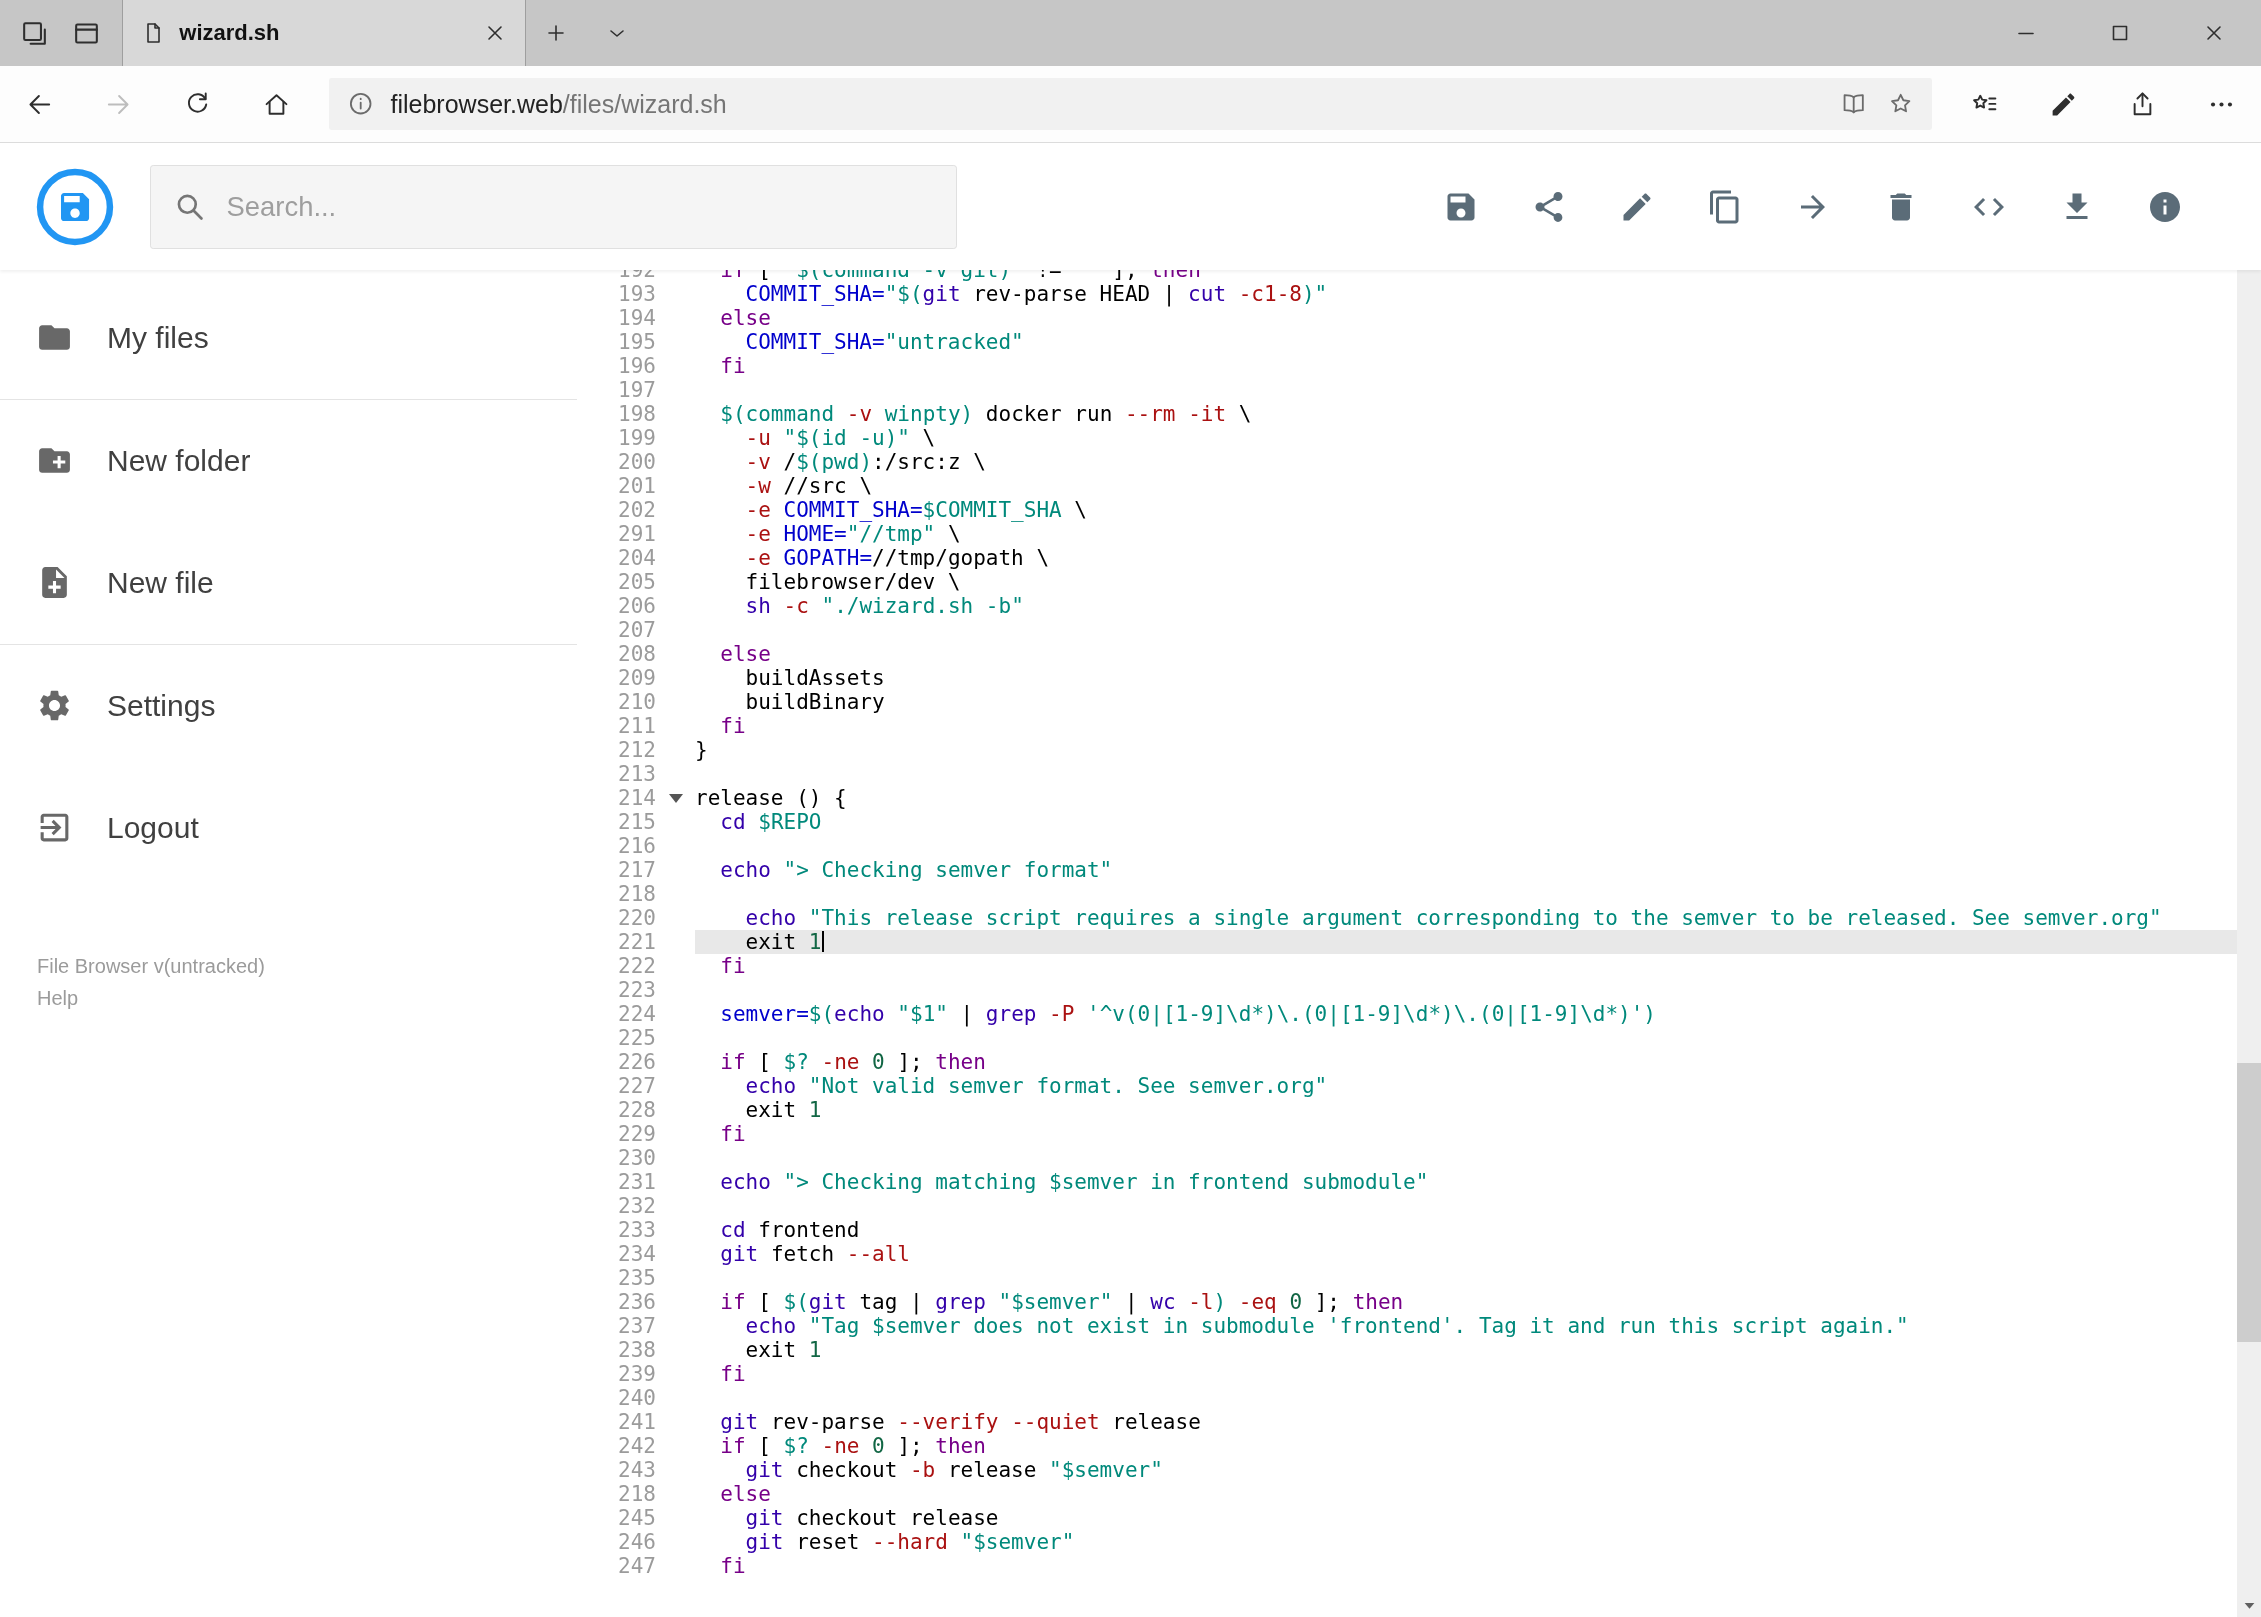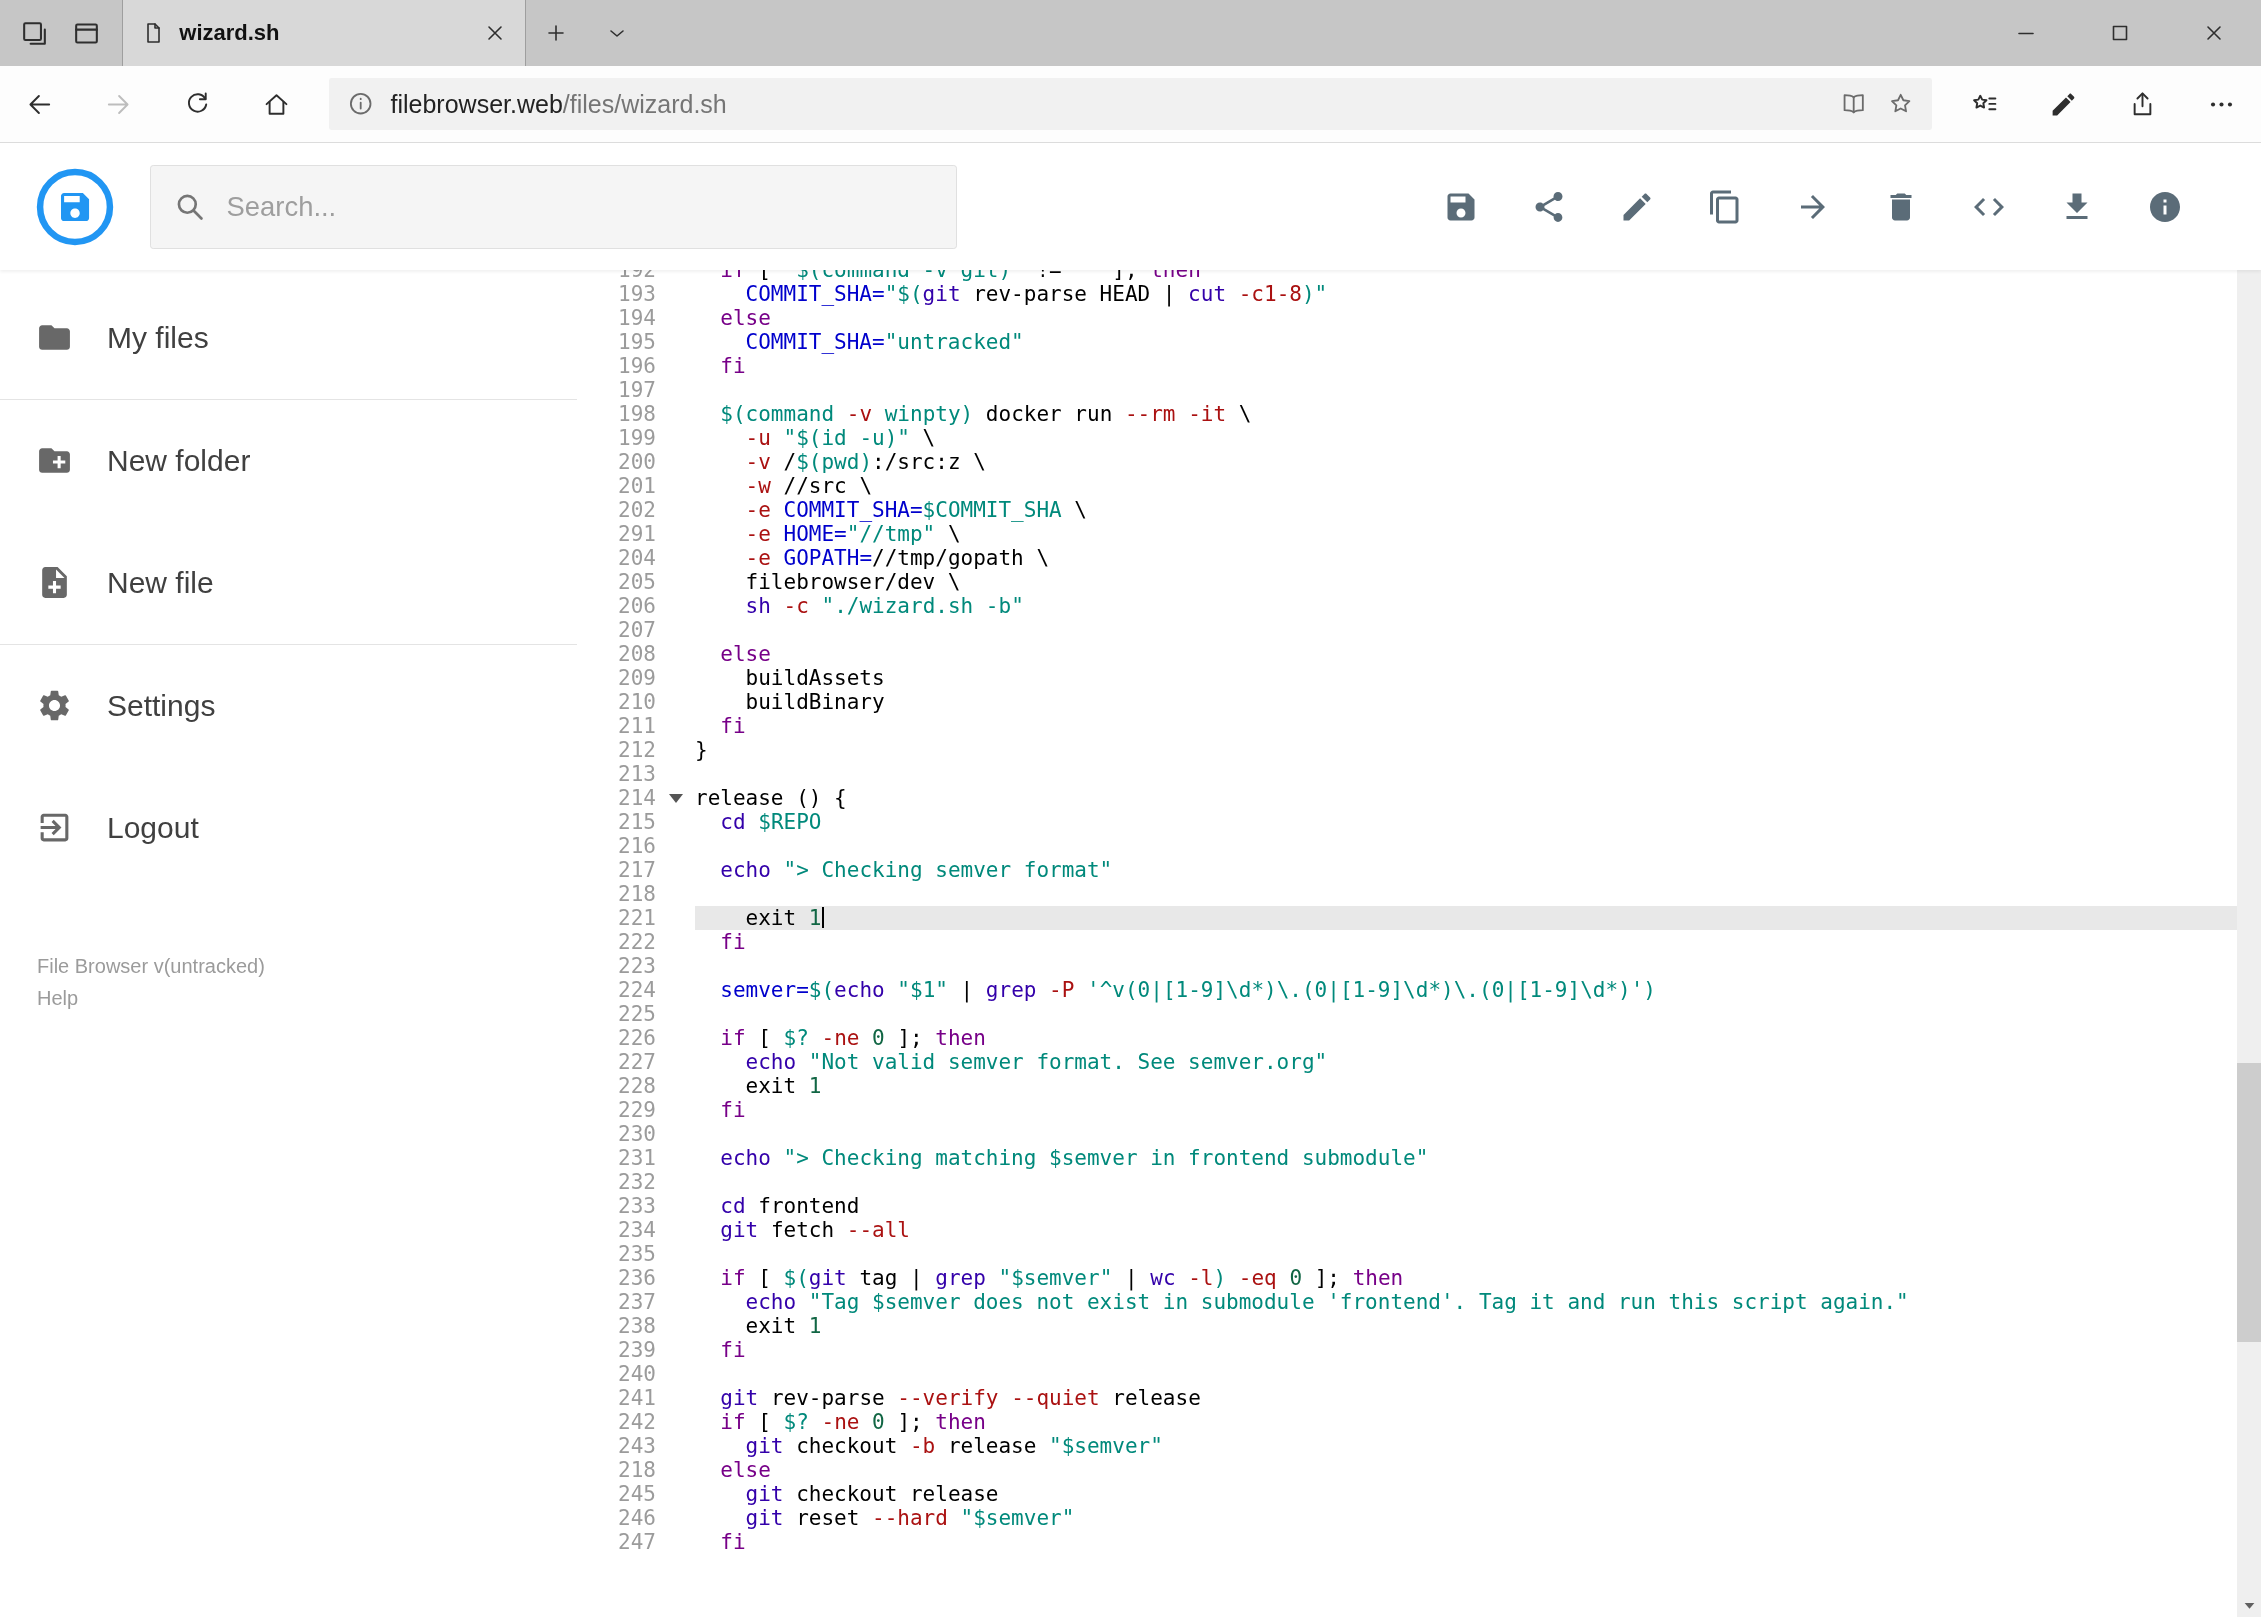--- a/index.html
+++ b/index.html
@@ -458,20 +458,25 @@
           <div class="codeline">
             <span class="ln">217</span>
             <span class="fold"></span>
             <span class="code"><span class="tk-p">  </span><span class="tk-b">echo</span><span class="tk-p"> </span><span class="tk-s">"&gt; Checking semver format"</span></span>
           </div>
           <div class="codeline">
             <span class="ln">218</span>
             <span class="fold"></span>
             <span class="code"></span>
           </div>
+          <div class="codeline">
+            <span class="ln">220</span>
+            <span class="fold"></span>
+            <span class="code"><span class="tk-p">    </span><span class="tk-b">echo</span><span class="tk-p"> </span><span class="tk-s">"This release script requires a single argument corresponding to the semver to be released. See semver.org"</span></span>
+          </div>
           <div class="codeline active">
             <span class="ln">221</span>
             <span class="fold"></span>
             <span class="code"><span class="tk-p">    exit </span><span class="tk-n">1</span><span class="cursor"></span></span>
           </div>
           <div class="codeline">
             <span class="ln">222</span>
             <span class="fold"></span>
             <span class="code"><span class="tk-p">  </span><span class="tk-k">fi</span></span>
           </div>

